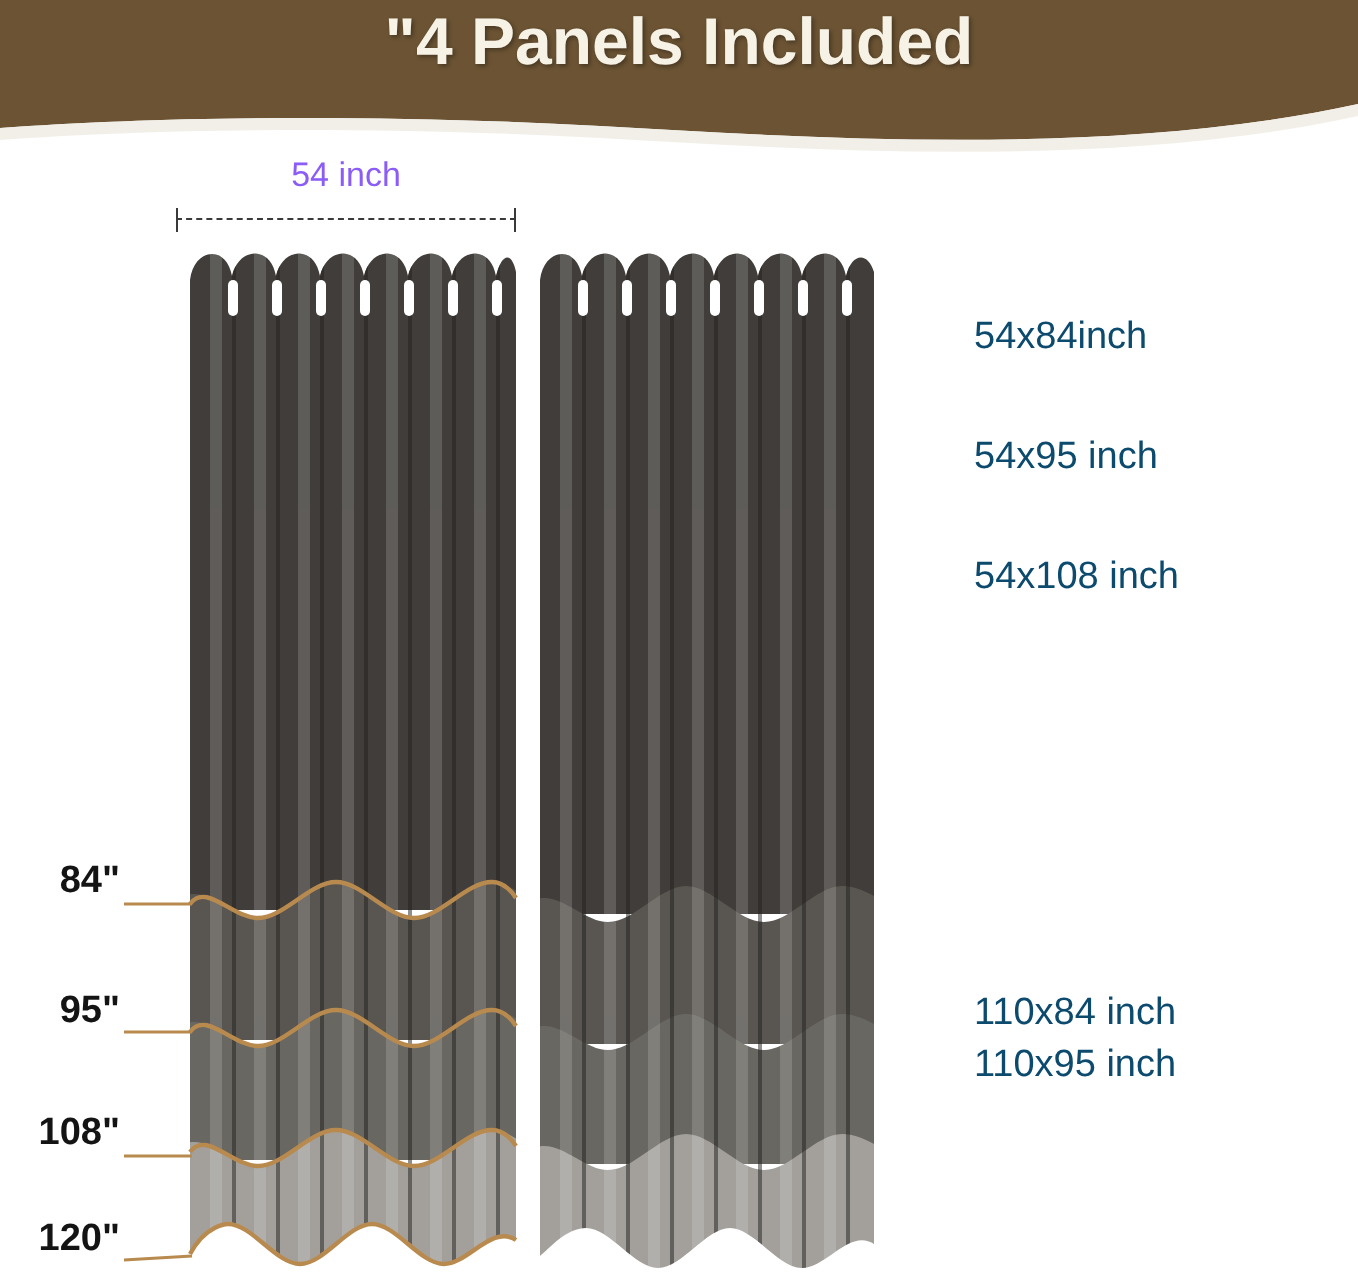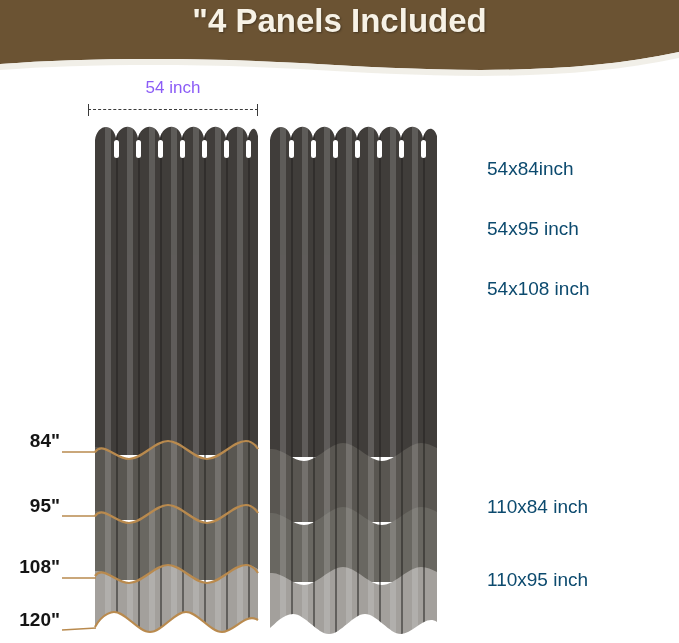--- a/index.html
+++ b/index.html
@@ -295,15 +295,15 @@
   <div class="ruler-label" style="left:18px; top:430px; width:42px;">84"</div>
   <div class="ruler-label" style="left:18px; top:495px; width:42px;">95"</div>
   <div class="ruler-label" style="left:8px;  top:556px; width:52px;">108"</div>
   <div class="ruler-label" style="left:8px;  top:609px; width:52px;">120"</div>
 
   <div class="size-label" style="top:158px;">54x84inch</div>
   <div class="size-label" style="top:218px;">54x95 inch</div>
   <div class="size-label" style="top:278px;">54x108 inch</div>
 
   <div class="size-label" style="top:462px;margin-top:34px;">110x84 inch</div>
-  <div class="size-label" style="top:522px;margin-top:47px;">110x95 inch</div>
+  <div class="size-label" style="top:522px;">110x95 inch</div>
 
 </div>
 
 </body></html>

